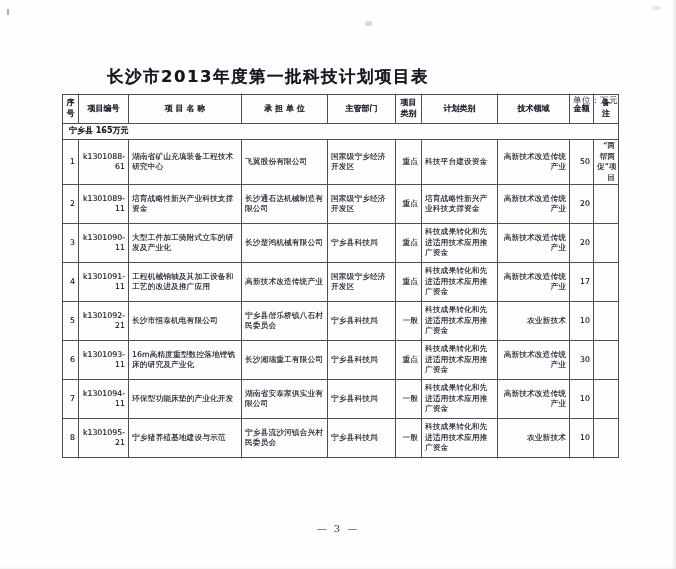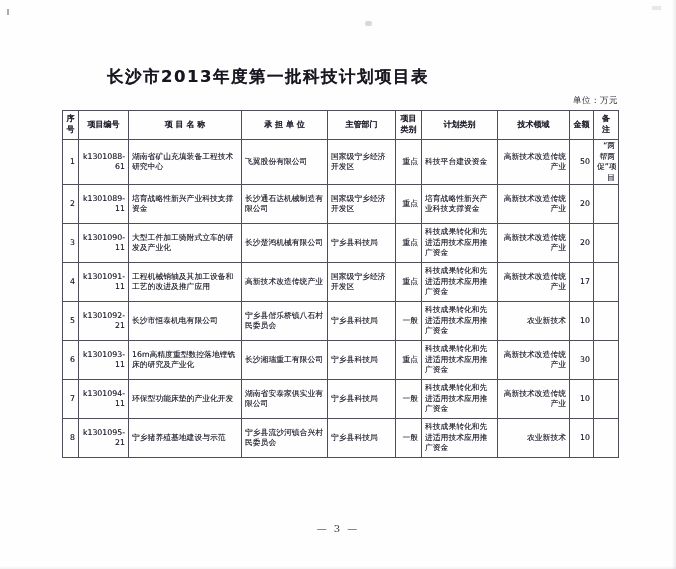--- a/index.html
+++ b/index.html
@@ -20,21 +20,21 @@
     position:absolute;left:0;top:66px;width:536px;
     text-align:center;font-weight:bold;font-size:16.5px;letter-spacing:1.5px;
     color:#17171f;
     text-shadow:0 0 .5px rgba(20,20,40,.65);
   }
   .unit-note{
     position:absolute;left:0;top:95px;width:618px;text-align:right;
     font-size:8.5px;color:#2a2a36;letter-spacing:.5px;
     font-family:"DejaVu Serif","Liberation Serif",serif;
   }
-  .tbl-wrap{position:absolute;left:62px;top:110px;width:556px;}
+  .tbl-wrap{position:absolute;left:62px;top:94px;width:556px;}
   table.doc{
     border-collapse:collapse;table-layout:fixed;width:556px;
     font-size:7.8px;line-height:1.35;
     color:#20202c;
   }
   table.doc th,table.doc td{
     border:1px solid #4e4e58;
     padding:1px 3px;
     overflow:hidden;
     vertical-align:middle;
@@ -89,20 +89,23 @@
         <th>承 担 单 位</th>
         <th>主管部门</th>
         <th>项目类别</th>
         <th>计划类别</th>
         <th>技术领域</th>
         <th>金额</th>
         <th>备 注</th>
       </tr>
     </thead>
     <tbody id="tbl-body">
+      <tr class="section-row">
+        <td colspan="10">宁乡县  165万元</td>
+      </tr>
 
   <tr>
     <td class="al-c">1</td>
     <td class="al-c">k1301088-61</td>
     <td class="al-l">湖南省矿山充填装备工程技术研究中心</td>
     <td class="al-l">飞翼股份有限公司</td>
     <td class="al-l">国家级宁乡经济开发区</td>
     <td class="al-c">重点</td>
     <td class="al-l">科技平台建设资金</td>
     <td class="al-c">高新技术改造传统产业</td>

